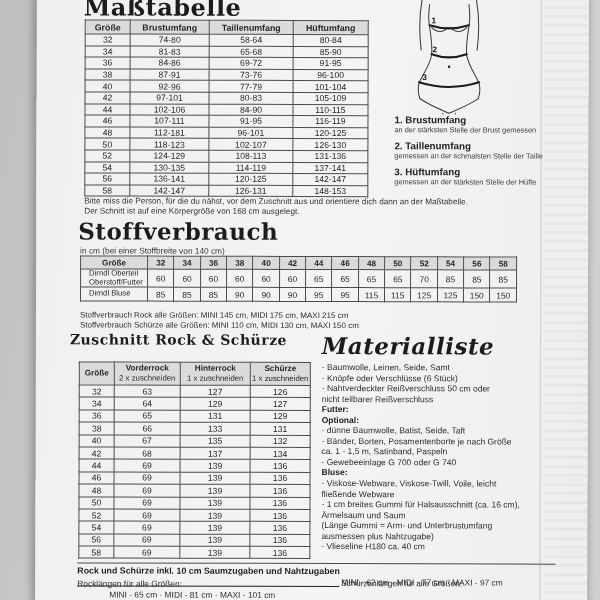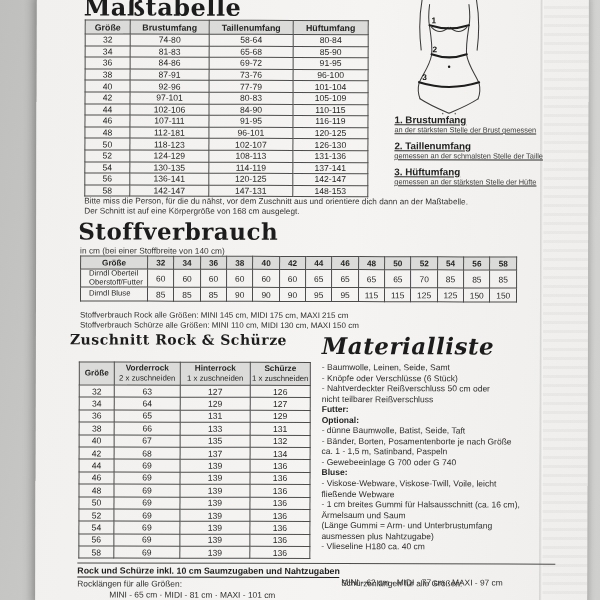--- a/index.html
+++ b/index.html
@@ -32,21 +32,21 @@
   .t-mass td{height:10.6px;}
   .t-mass col:nth-child(1){width:45px;}
   .t-mass col:nth-child(2){width:79px;}
   .t-mass col:nth-child(3){width:84px;}
   .t-mass col:nth-child(4){width:75px;}
   .mass-note{left:48px;top:201px;font-size:8.2px;line-height:10px;white-space:nowrap;color:#333;}
 
   
   .diagram{left:360px;top:2px;}
   .guide{left:358px;top:118px;width:150px;}
-  .guide-item{margin-bottom:6px;text-decoration:underline;}
+  .guide-item{margin-bottom:6px;}
   .guide-label{font-size:9.8px;font-weight:bold;line-height:11px;color:#222;}
   .guide-desc{font-size:7.4px;line-height:9px;color:#3a3a3a;}
 
   
   .ti-stoff{left:42px;top:222px;font-size:23px;}
   .stoff-sub{left:44px;top:250px;font-size:8.3px;color:#333;}
   .hinweis{left:204px;top:228px;width:250px;font-size:7.8px;line-height:10px;color:#333;}
   .t-stoff{left:44px;top:260px;width:437px;font-size:8.4px;}
   .t-stoff th{height:12px;font-size:8.2px;}
   .t-stoff td{height:13px;}
@@ -69,21 +69,21 @@
 
   
   .ti-mat{left:286px;top:336px;font-size:23px;font-style:italic;}
   .matlist{left:286px;top:366px;width:215px;}
   .mat-line{font-size:8.5px;line-height:10.55px;color:#2e2e2e;}
   .mat-line.b{font-weight:bold;color:#1f1f1f;}
 
   
   .rule{left:42px;top:567px;width:478px;height:1px;background:#4c4c4c;}
   .foot-head{left:42px;top:570px;font-size:8.8px;font-weight:bold;color:#1f1f1f;
-    border-bottom:1px solid #1f1f1f;padding-bottom:1px;white-space:nowrap;}
+    border-bottom:1px solid #1f1f1f;padding-bottom:10px;white-space:nowrap;}
   .foot-lbl{font-size:8.4px;color:#2e2e2e;white-space:nowrap;}
   .foot-val{font-size:8.4px;color:#2e2e2e;white-space:nowrap;}
   .f-rock-l{left:42px;top:583px;} .f-rock-v{left:42px;top:594px;margin-left:32px;}
   .f-sch-l{left:306px;top:582px;} .f-sch-v{left:306px;top:581px;}
 
   svg text{font-family:"Liberation Sans",sans-serif;}
 </style>
 </head>
 <body>
 
@@ -198,21 +198,21 @@
         <tr>
           <td>56</td>
           <td>136-141</td>
           <td>120-125</td>
           <td>142-147</td>
         </tr>
 
         <tr>
           <td>58</td>
           <td>142-147</td>
-          <td>147-131</td>
+          <td>126-131</td>
           <td>148-153</td>
         </tr>
       </tbody>
   </table>
 
   <div class="abs mass-note">
     <div>Bitte miss die Person, für die du nähst, vor dem Zuschnitt aus und orientiere dich dann an der Maßtabelle.</div>
     <div>Der Schnitt ist auf eine Körpergröße von 168 cm ausgelegt.</div>
   </div>
 

